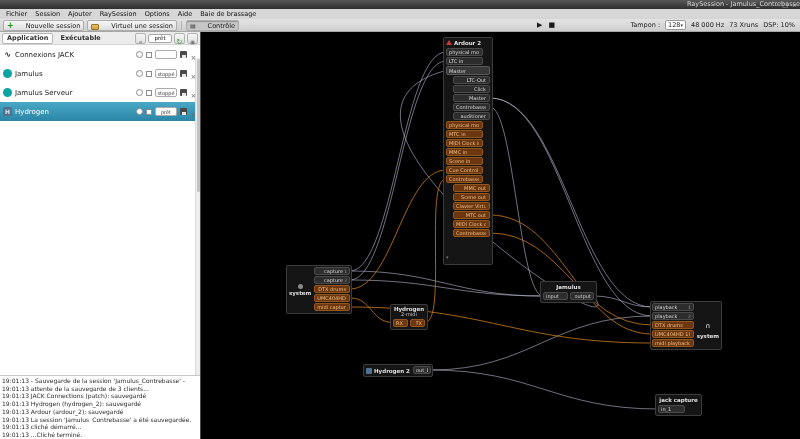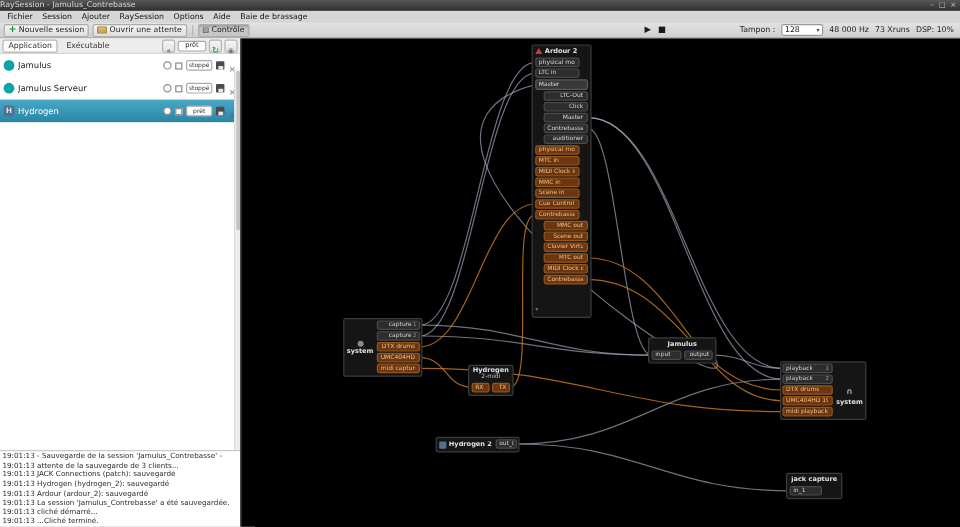--- a/index.html
+++ b/index.html
@@ -2,61 +2,61 @@
 <html><head>
 <meta charset="utf-8">
 <style>
   *{box-sizing:border-box;margin:0;padding:0;}
   html,body{width:800px;height:439px;overflow:hidden;background:#000;}
   body{font-family:"DejaVu Sans","Liberation Sans",sans-serif;}
   .app{width:800px;height:439px;display:flex;flex-direction:column;background:#d6d6d6;}
 
   
   .titlebar{height:9px;background:linear-gradient(#585858,#2e2e2e);position:relative;flex:0 0 auto;}
-  .tb-title{position:absolute;inset:0;text-align:left;font-size:6.5px;line-height:9px;color:#d8d8d8;}
+  .tb-title{position:absolute;inset:0;text-align:right;font-size:6.5px;line-height:9px;color:#d8d8d8;}
   .win-controls{position:absolute;right:3px;top:0;height:9px;display:flex;gap:4px;align-items:center;}
   .win-btn{font-size:6px;color:#c0c0c0;line-height:9px;}
   .win-btn.min::before{content:"–";}
   .win-btn.max::before{content:"□";}
   .win-btn.close::before{content:"×";}
 
   
   .menubar{height:10px;background:#d6d6d6;display:flex;align-items:center;padding-left:2px;font-size:6.5px;color:#111;flex:0 0 auto;}
   .menu-item{padding:0 4px;line-height:10px;}
 
   
   .toolbar{height:13px;background:linear-gradient(#e3e3e3,#cecece);border-bottom:1px solid #a6a6a6;display:flex;align-items:center;gap:3px;padding:0 3px;font-size:6.5px;color:#222;position:relative;flex:0 0 auto;}
-  .tb-btn{display:inline-flex;align-items:center;gap:2px;height:11px;padding:0 3px;background:linear-gradient(#f5f5f5,#dedede);border:1px solid #adadad;border-radius:2px;white-space:nowrap;}
+  .tb-btn{display:inline-flex;align-items:flex-end;gap:12px;height:11px;padding:0 3px;background:linear-gradient(#f5f5f5,#dedede);border:1px solid #adadad;border-radius:2px;white-space:nowrap;}
   .tb-btn.pressed{background:#c6c6c6;box-shadow:inset 0 1px 1px rgba(0,0,0,.25);}
   .tb-sep{width:1px;height:9px;background:#b5b5b5;margin:0 1px;}
   .plus-icon::before{content:"+";color:#1f8f1f;font-weight:bold;font-size:8px;line-height:8px;}
   .folder-icon{width:8px;height:6px;background:linear-gradient(#e8c06a,#caa040);border:1px solid #9a7820;border-radius:1px;position:relative;}
   .grid-icon::before{content:"▤";font-size:6px;color:#333;line-height:6px;}
   .transport{position:absolute;left:537px;top:1px;display:flex;gap:6px;align-items:center;height:11px;}
   .t-btn{line-height:11px;font-size:7px;color:#1a1a1a;}
   .t-btn.play::before{content:"▶";}
   .t-btn.stop::before{content:"■";}
   .tb-right{margin-left:auto;display:flex;align-items:center;gap:5px;padding-right:2px;text-align:center;}
-  .tb-combo{display:inline-flex;align-items:center;gap:14px;background:#fff;border:1px solid #999;border-radius:2px;height:10px;padding:0 2px;}
+  .tb-combo{display:inline-flex;align-items:center;gap:0;background:#fff;border:1px solid #999;border-radius:2px;height:10px;padding:0 2px;}
   .combo-arrow::before{content:"▾";font-size:5px;color:#444;}
 
   .main{flex:1;display:flex;min-height:0;}
 
   
   .left-panel{width:201px;flex:0 0 auto;background:#f2f2f2;border-right:1px solid #4a4a4a;display:flex;flex-direction:column;position:relative;}
   .panel-header{height:13px;display:flex;align-items:center;gap:2px;padding:0 2px;background:#e4e4e4;flex:0 0 auto;}
   .icon-btn{width:10px;height:10px;border-radius:2px;display:inline-flex;align-items:center;justify-content:center;flex:0 0 auto;}
   .icon-btn.teal{background:#14a3a3;}
   .menu-glyph::before{content:"≡";font-size:7px;color:#fff;}
   .expand-glyph::before{content:"↗";font-size:6px;color:#fff;}
   .session-pill{flex:1;height:10px;background:#fcfcfc;border:1px solid #9ccccc;border-radius:2px;font-size:6.5px;font-weight:bold;color:#222;display:flex;align-items:center;justify-content:center;overflow:hidden;}
   .close-red{width:10px;height:10px;border-radius:50%;background:radial-gradient(circle at 35% 30%,#e05a5a,#b32020);display:inline-flex;align-items:center;justify-content:center;flex:0 0 auto;}
   .close-red::before{content:"×";color:#fff;font-size:6px;line-height:1;}
   .tab-row{height:13px;display:flex;align-items:center;gap:2px;padding:0 2px;background:#ececec;border-bottom:1px solid #d5d5d5;flex:0 0 auto;}
-  .tab{height:11px;display:inline-flex;align-items:center;padding:0 4px;font-size:6.5px;color:#333;border:1px solid transparent;border-radius:2px;}
+  .tab{height:11px;display:inline-flex;align-items:center;padding:0 4px;font-size:6.5px;color:#333;border:1px solid transparent;border-radius:2px;font-weight:bold;}
   .tab.active{background:#fff;border-color:#b5b5b5;}
   .tab-spacer{flex:1;}
   .mini-btn{width:11px;height:11px;background:linear-gradient(#f6f6f6,#e0e0e0);border:1px solid #b3b3b3;border-radius:2px;display:inline-flex;align-items:center;justify-content:center;flex:0 0 auto;}
   .rewind-glyph::before{content:"«";font-size:6px;color:#444;}
   .save-glyph::before{content:"↻";font-size:7px;color:#1f8f1f;}
   .snap-glyph::before{content:"◉";font-size:6px;color:#777;}
   .ready-box{min-width:24px;height:9px;background:#fff;border:1px solid #a8a8a8;border-radius:2px;font-size:5.5px;color:#222;display:inline-flex;align-items:center;justify-content:center;padding:0 2px;}
   .client-list{background:#fff;flex:0 0 auto;}
   .client-row{height:19px;display:flex;align-items:center;gap:3px;padding:0 3px;background:#fff;}
   .client-row.selected{background:linear-gradient(#49a8c6,#2a86a6);}
@@ -151,21 +151,21 @@
       <div class="menu-item">Baie de brassage</div>
     </div>
 
   <div class="toolbar">
     <div class="tb-btn">
       <span class="plus-icon"></span>
       <span>Nouvelle session</span>
     </div>
     <div class="tb-btn">
       <span class="folder-icon"></span>
-      <span>Ouvrir une attente</span>
+      <span>Virtuel une session</span>
     </div>
     <div class="tb-sep"></div>
     <div class="tb-btn pressed">
       <span class="grid-icon"></span>
       <span>Contrôle</span>
     </div>
 
     <div class="transport">
       <span class="t-btn play"></span>
       <span class="t-btn stop"></span>
@@ -198,20 +198,29 @@
         <span class="mini-btn">
             <span class="save-glyph"></span>
           </span>
         <span class="mini-btn">
             <span class="snap-glyph"></span>
           </span>
       </div>
 
       <div class="client-list">
 
+          <div class="client-row">
+            <span class="cicon jack"></span>
+            <span class="client-name">Connexions JACK</span>
+            <span class="ctl-circle"></span>
+            <span class="ctl-square"></span>
+            <span class="status-box"></span>
+            <span class="ctl-save"></span>
+            <span class="ctl-x"></span>
+          </div>
 
           <div class="client-row">
             <span class="cicon jamulus"></span>
             <span class="client-name">Jamulus</span>
             <span class="ctl-circle"></span>
             <span class="ctl-square"></span>
             <span class="status-box">stoppé</span>
             <span class="ctl-save"></span>
             <span class="ctl-x"></span>
           </div>

